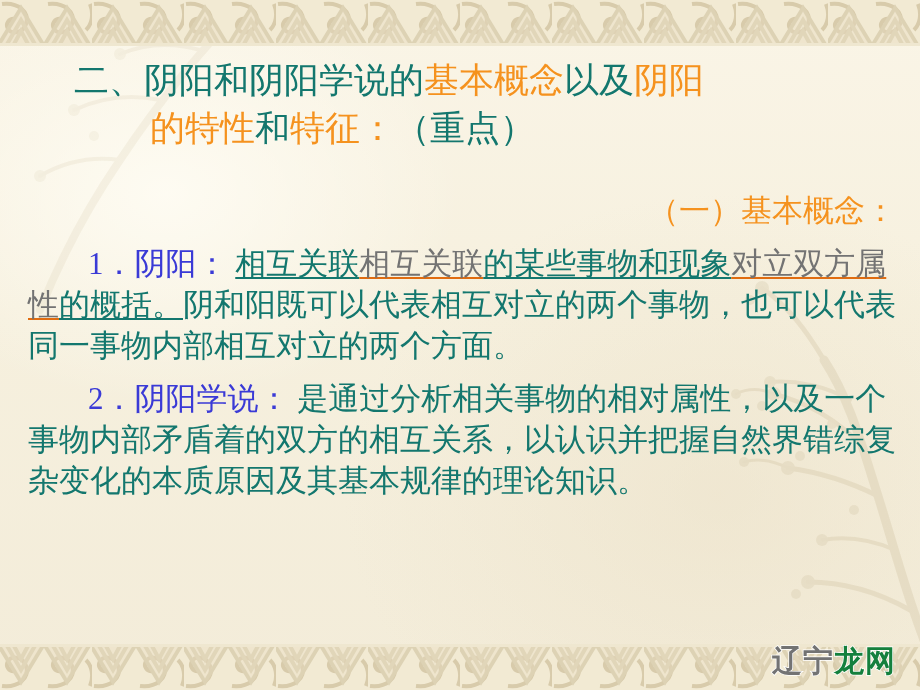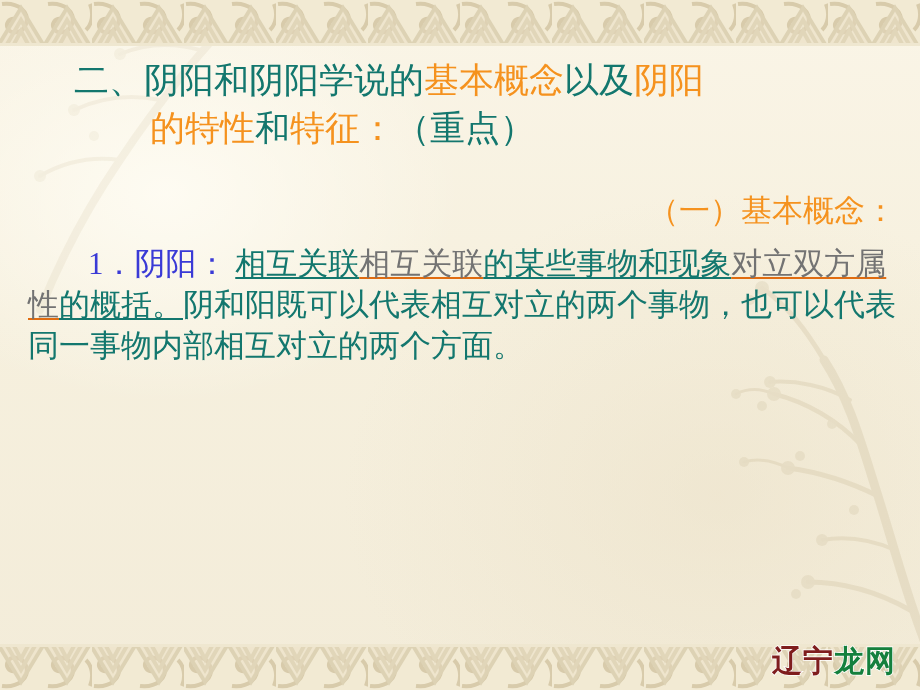--- a/index.html
+++ b/index.html
@@ -129,21 +129,21 @@
     right: 24px;
     bottom: 14px;
     font-family: "DejaVu Sans", "Liberation Sans", sans-serif;
     font-size: 30px;
     font-weight: 700;
     letter-spacing: 1px;
     white-space: nowrap;
     line-height: 1;
   }
   .logo-watermark .lw-a {
-    color: #7f1d1d;
+    color: #737373;
     -webkit-text-stroke: 1.5px #ffffff;
     paint-order: stroke fill;
   }
   .logo-watermark .lw-b {
     color: #15803d;
     -webkit-text-stroke: 1.5px #ffffff;
     paint-order: stroke fill;
   }
 </style>
 </head>
@@ -235,20 +235,21 @@
   <div class="content">
 
     <div class="title"><span class="teal">二、阴阳和阴阳学说的</span><span class="orange">基本概念</span><span class="teal">以及</span><span class="orange">阴阳</span><br><span class="ind"></span><span class="orange">的特性</span><span class="teal">和</span><span class="orange">特征：</span><span class="teal">（重点）</span></div>
 
     <div class="body-text">
 
       <p class="para p-head"><span class="orange">（一）基本概念：</span></p>
 
       <p class="para p-item p-gap"><span class="blue">1．</span><span class="blue">阴阳：</span>&nbsp;<span class="teal u-teal">相互关联</span><span class="orange-d u-orange">相互关联</span><span class="teal u-teal">的某些事物和现象</span><span class="orange-d u-orange">对立双方属性</span><span class="teal u-teal">的概括。</span><span class="teal">阴和阳既可以代表相互对立的两个事物，也可以代表同一事物内部相互对立的两个方面。</span></p>
 
+      <p class="para p-item p-gap"><span class="blue">2．</span><span class="blue">阴阳学说：</span>&nbsp;<span class="teal">是通过分析相关事物的相对属性，以及一个事物内部矛盾着的双方的相互关系，以认识并把握自然界错综复杂变化的本质原因及其基本规律的理论知识。</span></p>
 
     </div>
 
   </div>
 
   <div class="logo-watermark"><span class="lw-a">辽宁</span><span class="lw-b">龙网</span></div>
 
 </div>
 
 </body></html>

